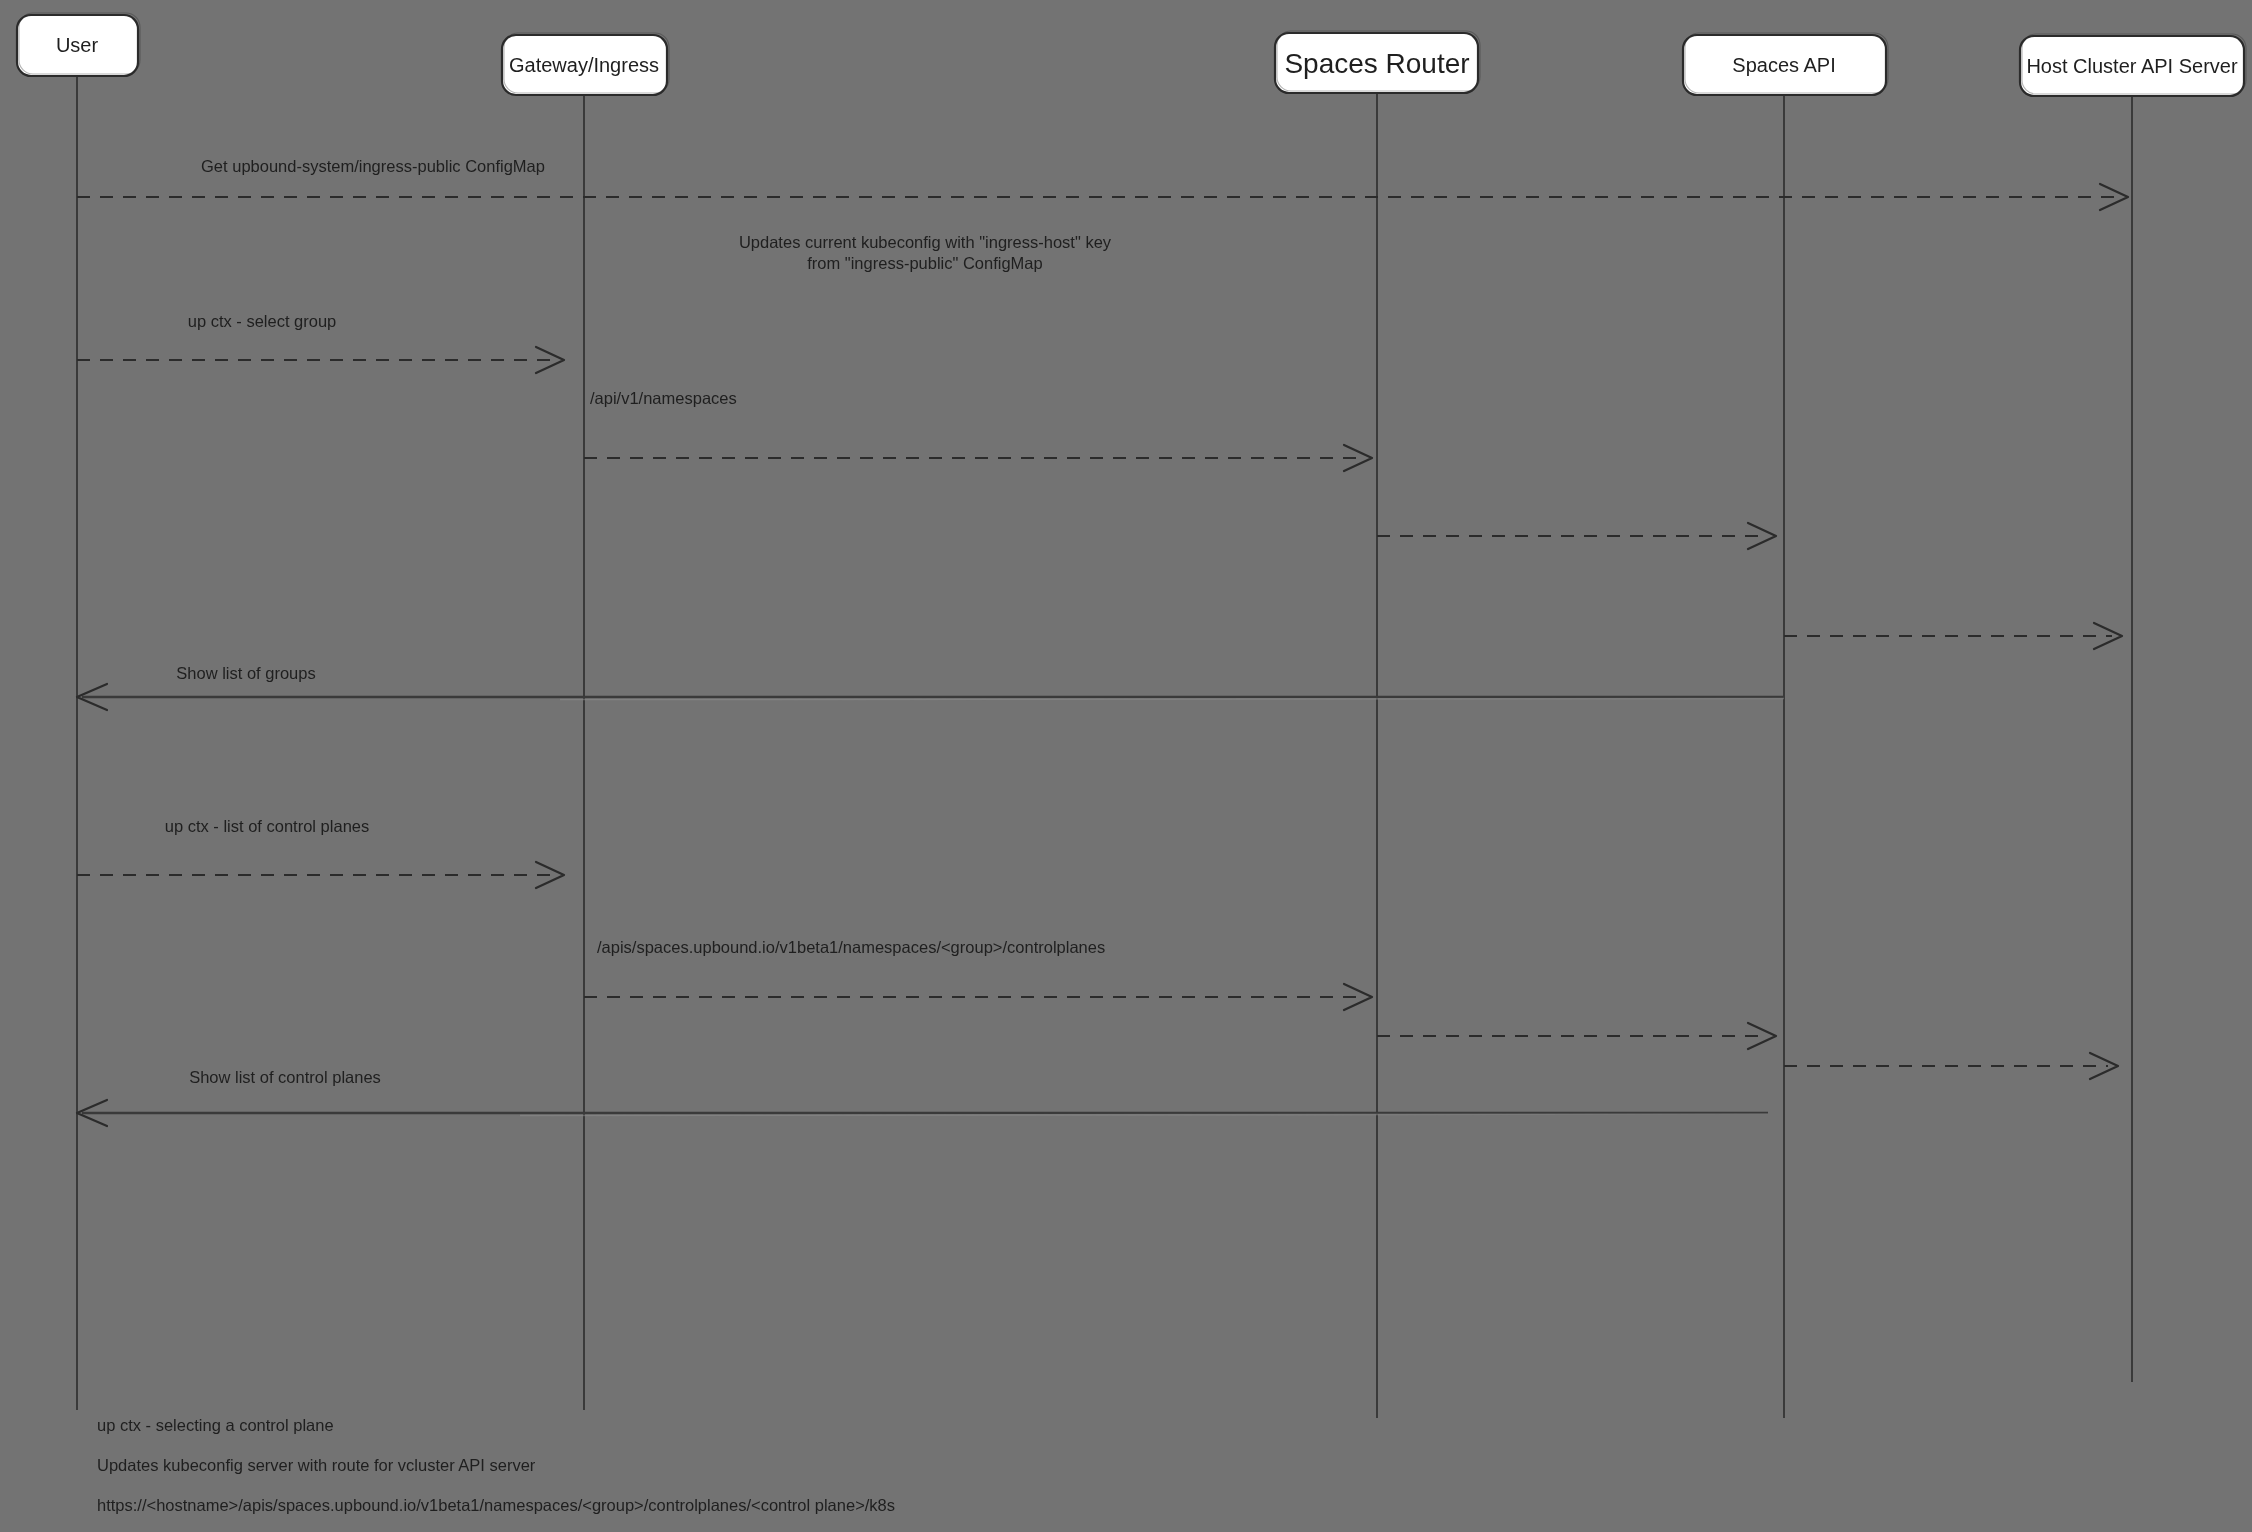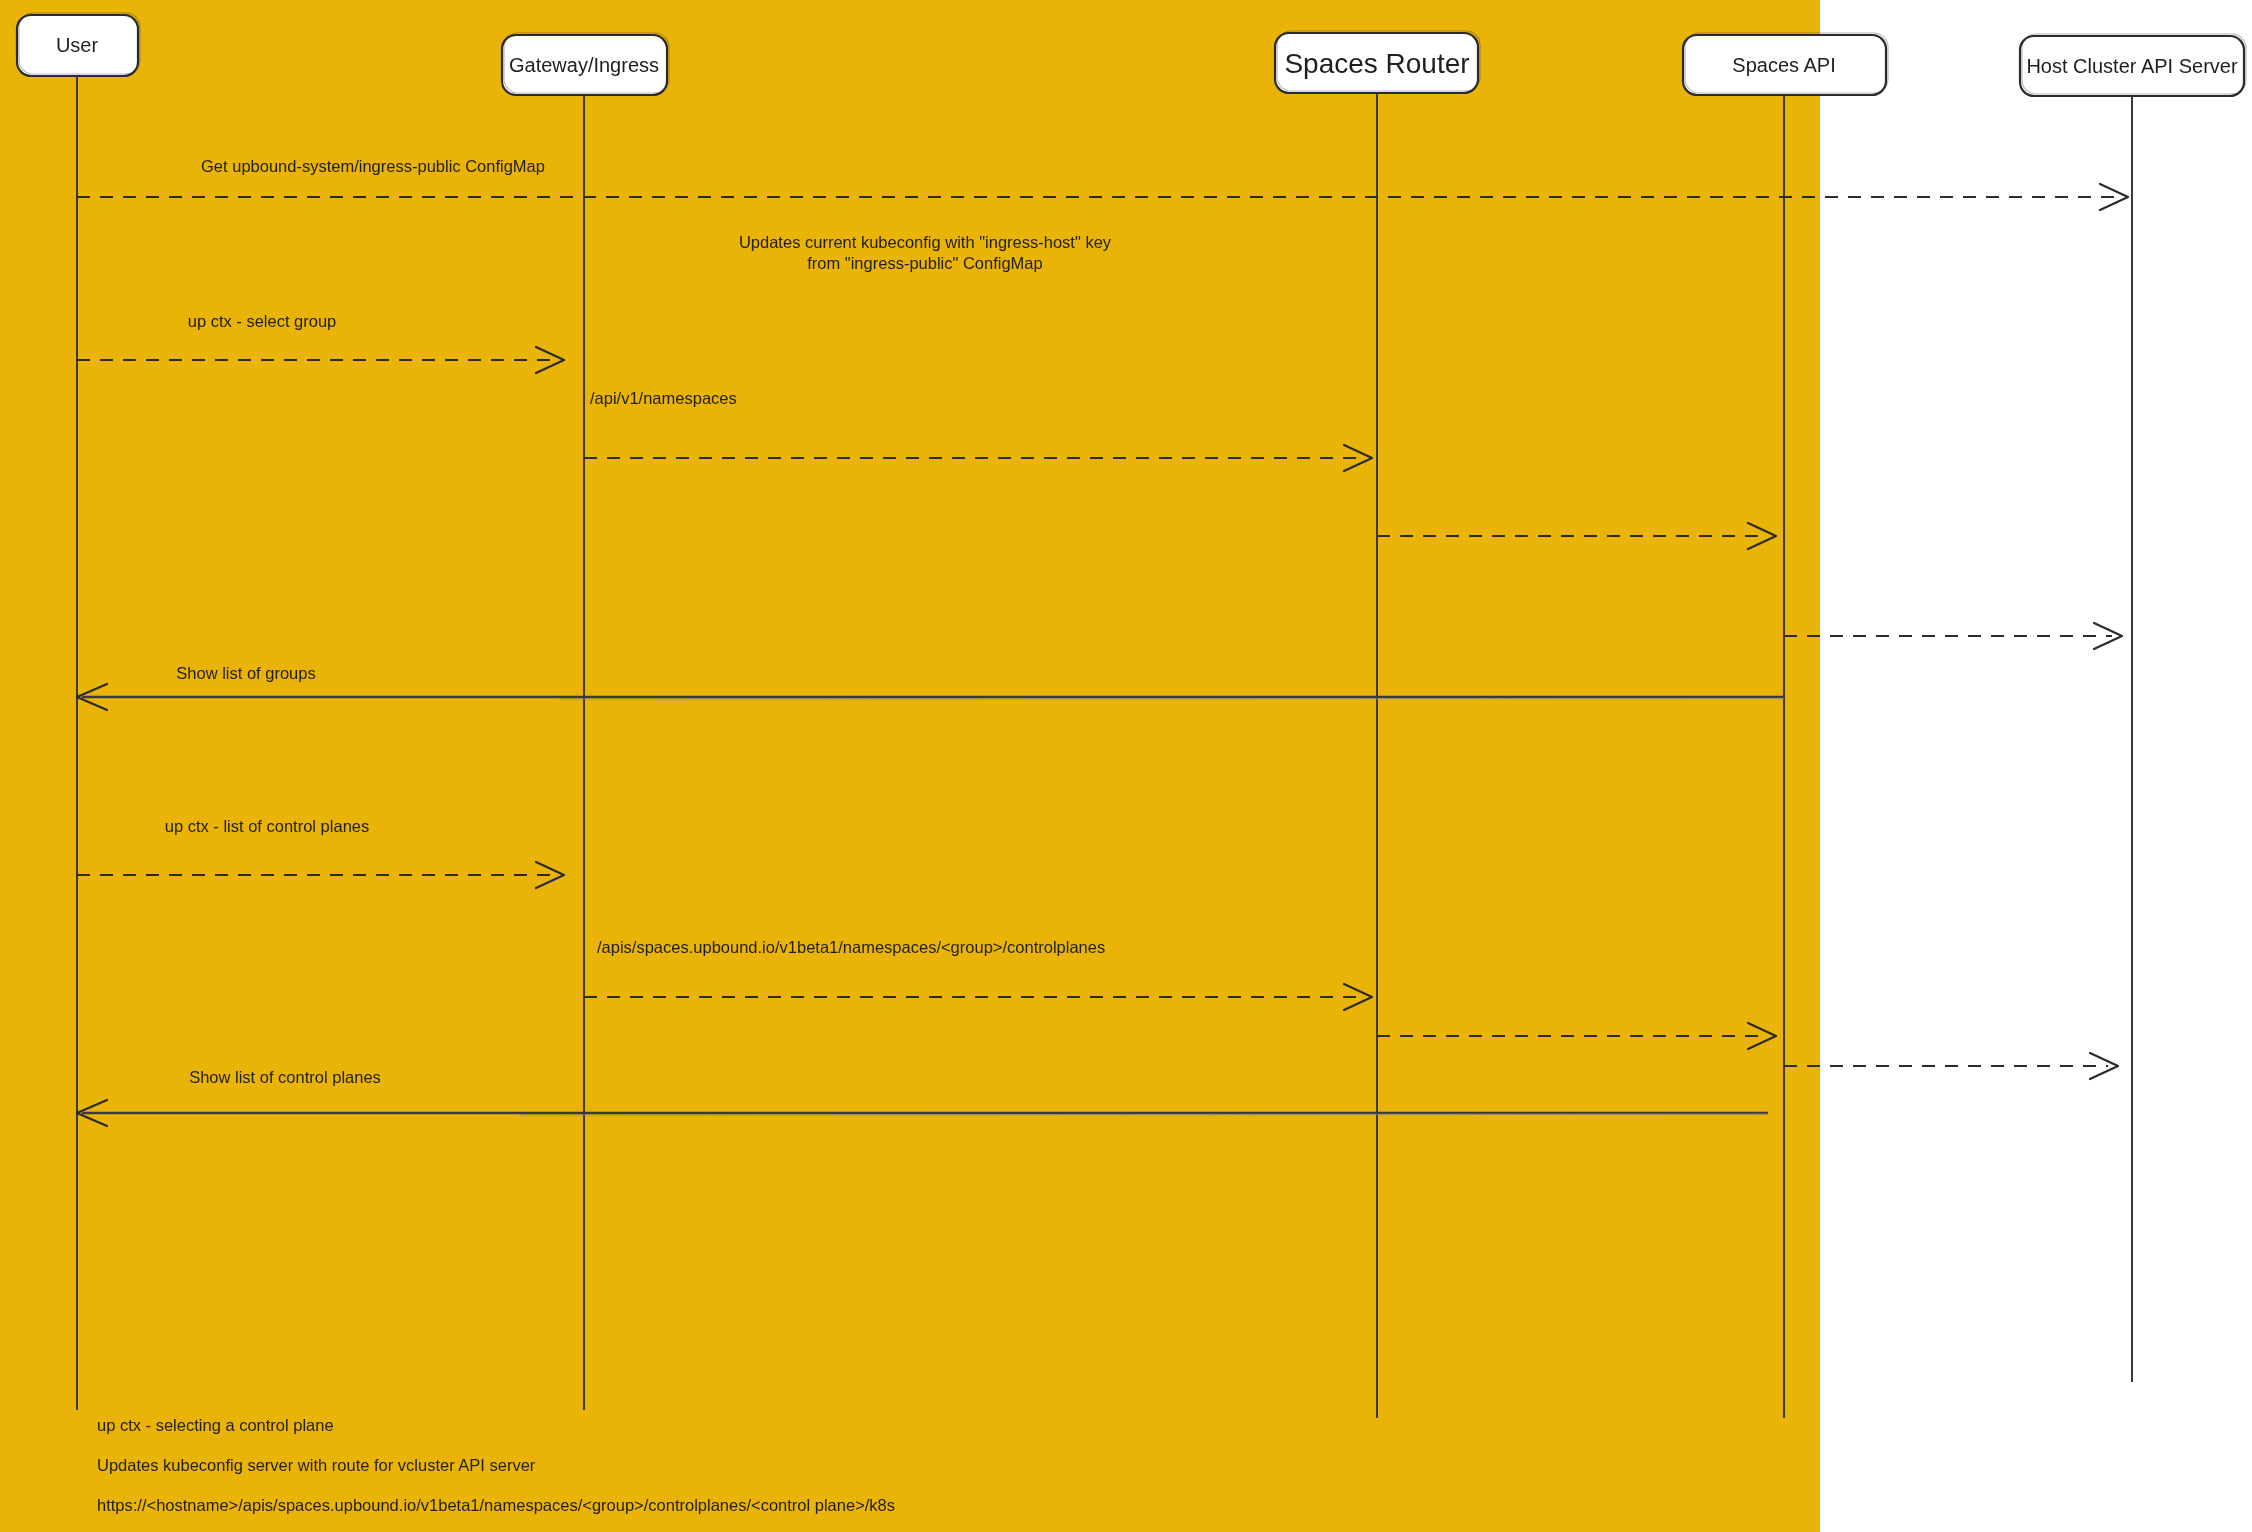--- a/index.html
+++ b/index.html
@@ -6,23 +6,23 @@
     margin: 0;
     padding: 0;
     background: #ffffff;
     width: 2252px;
     height: 1532px;
     overflow: hidden;
     font-family: "Liberation Sans", "DejaVu Sans", sans-serif;
   }
   .canvas {
     position: relative;
-    width: 1820px;
+    width: 2252px;
     height: 1532px;
-    background: #eab308;
+    background: #737373;
   }
   svg { display: block; }
 
   
   .box {
     fill: #ffffff;
     stroke: #2b2b2b;
     stroke-width: 2.2;
   }
   .box-echo {

